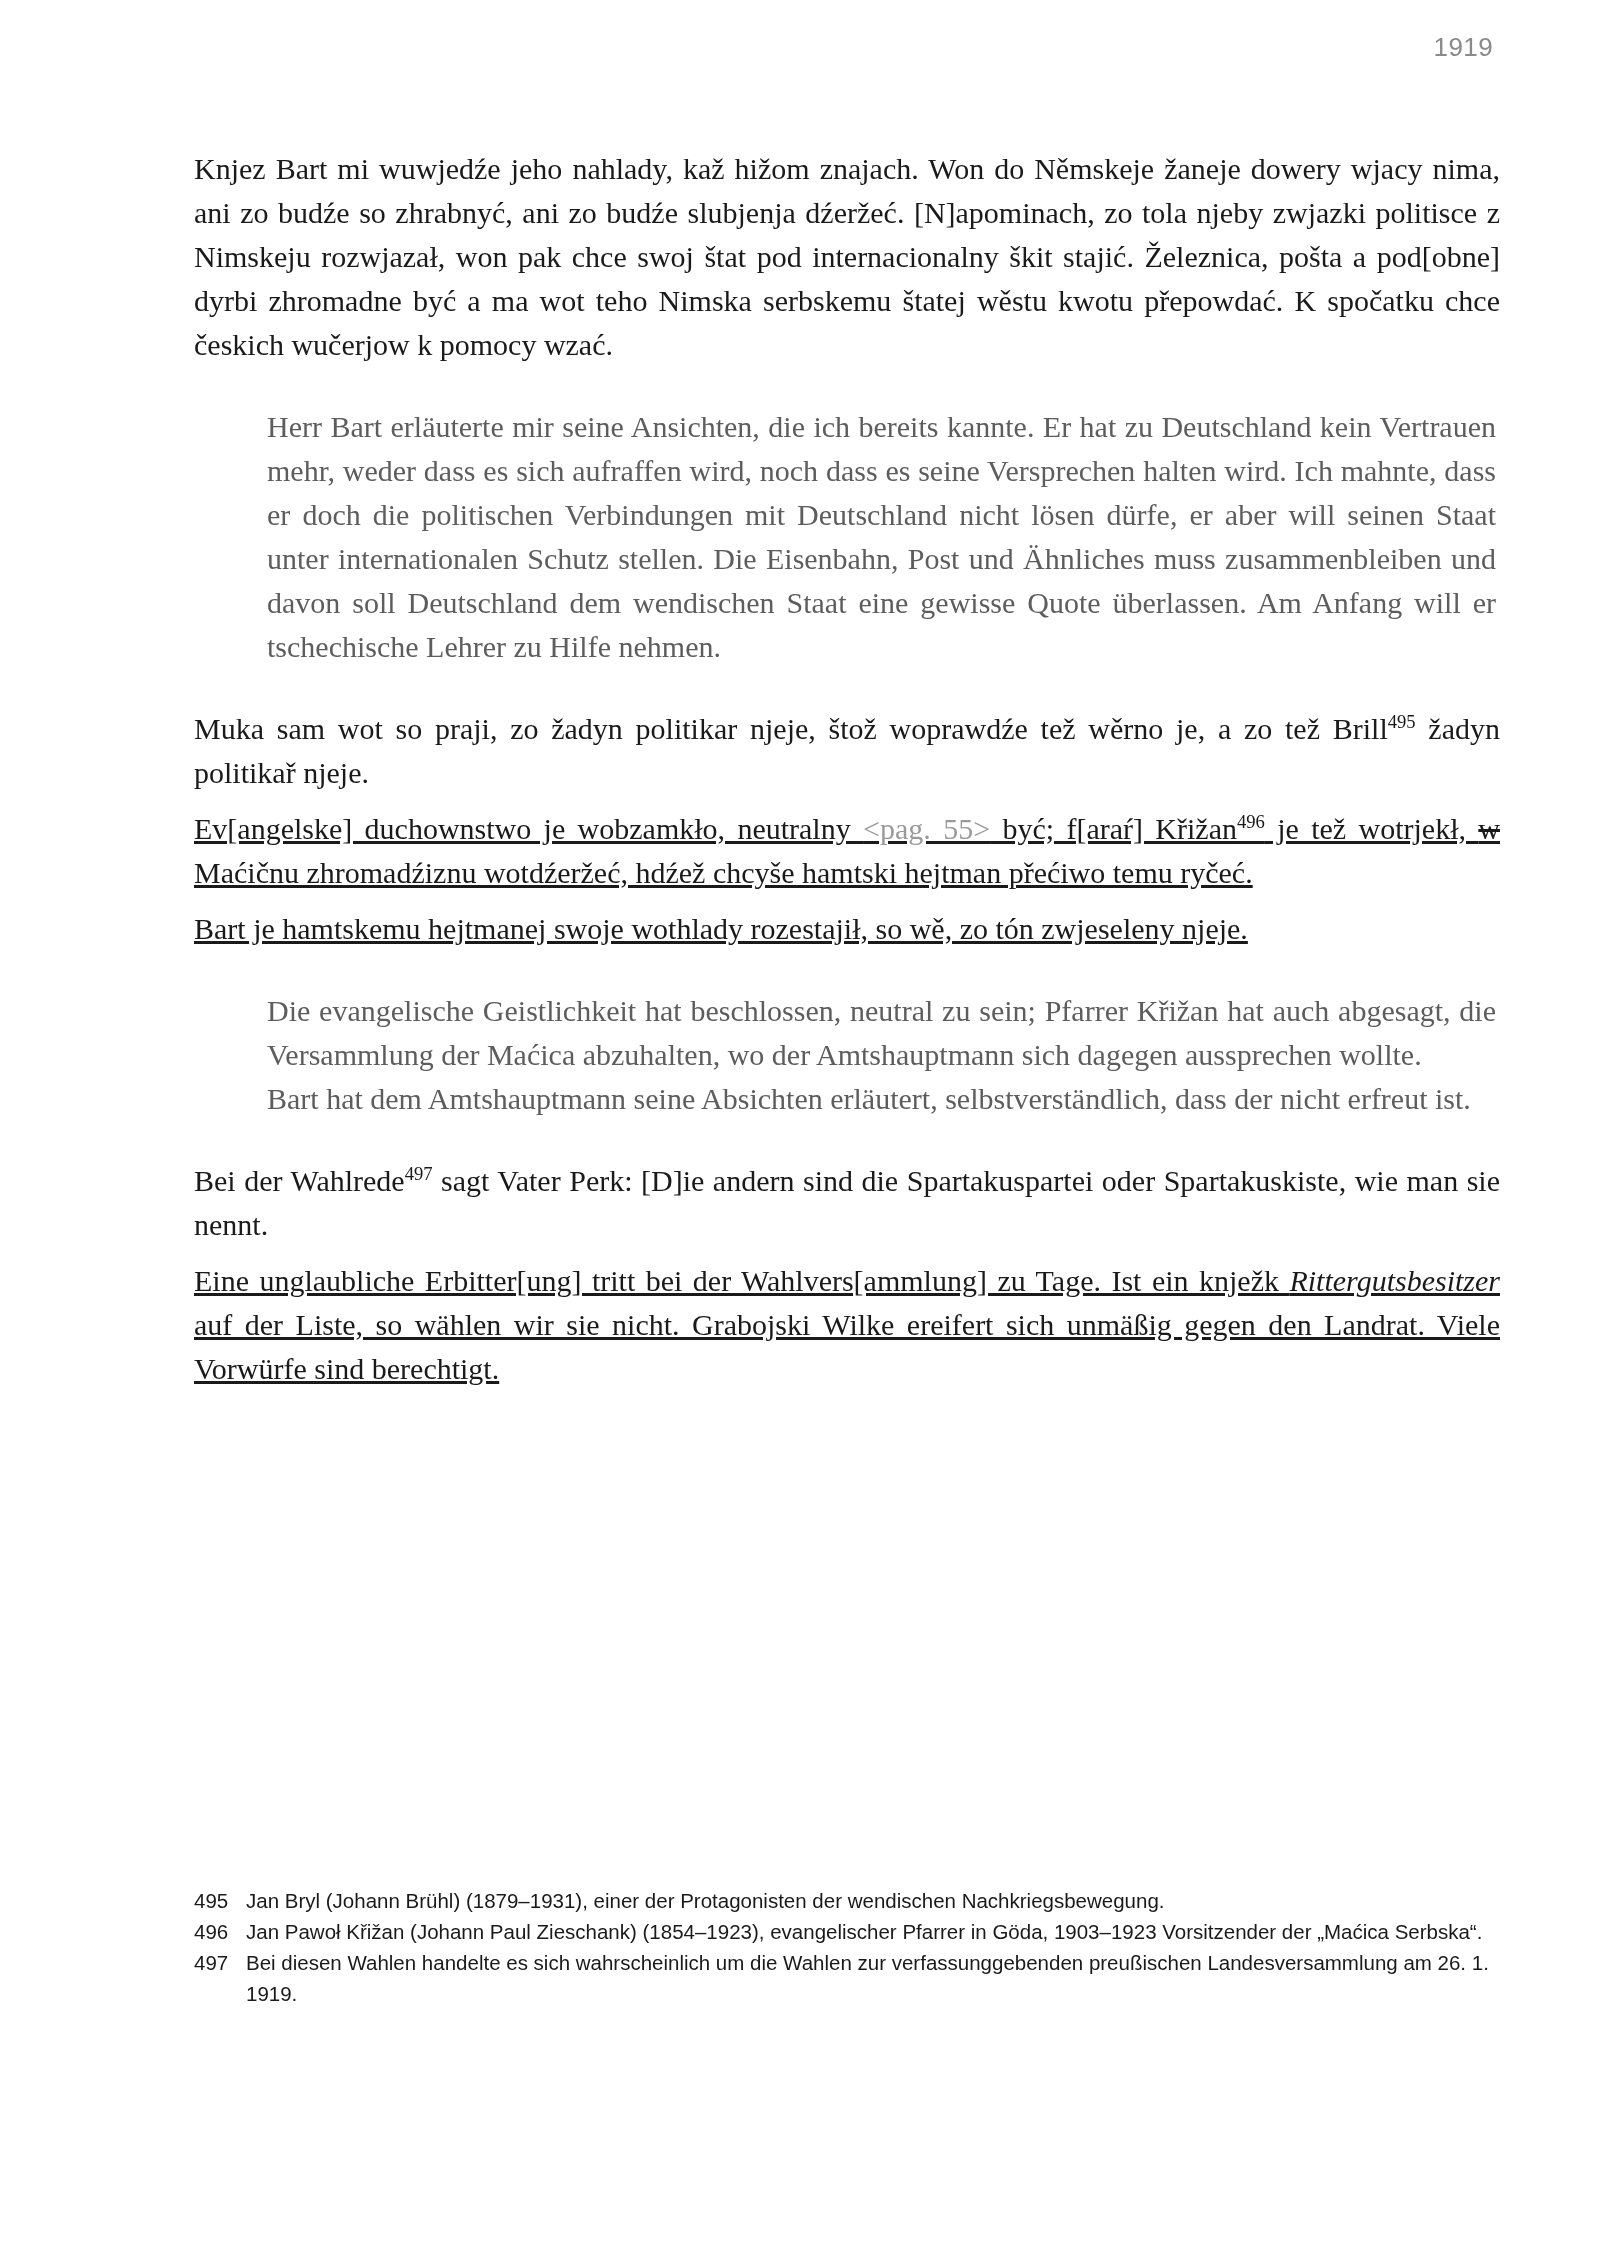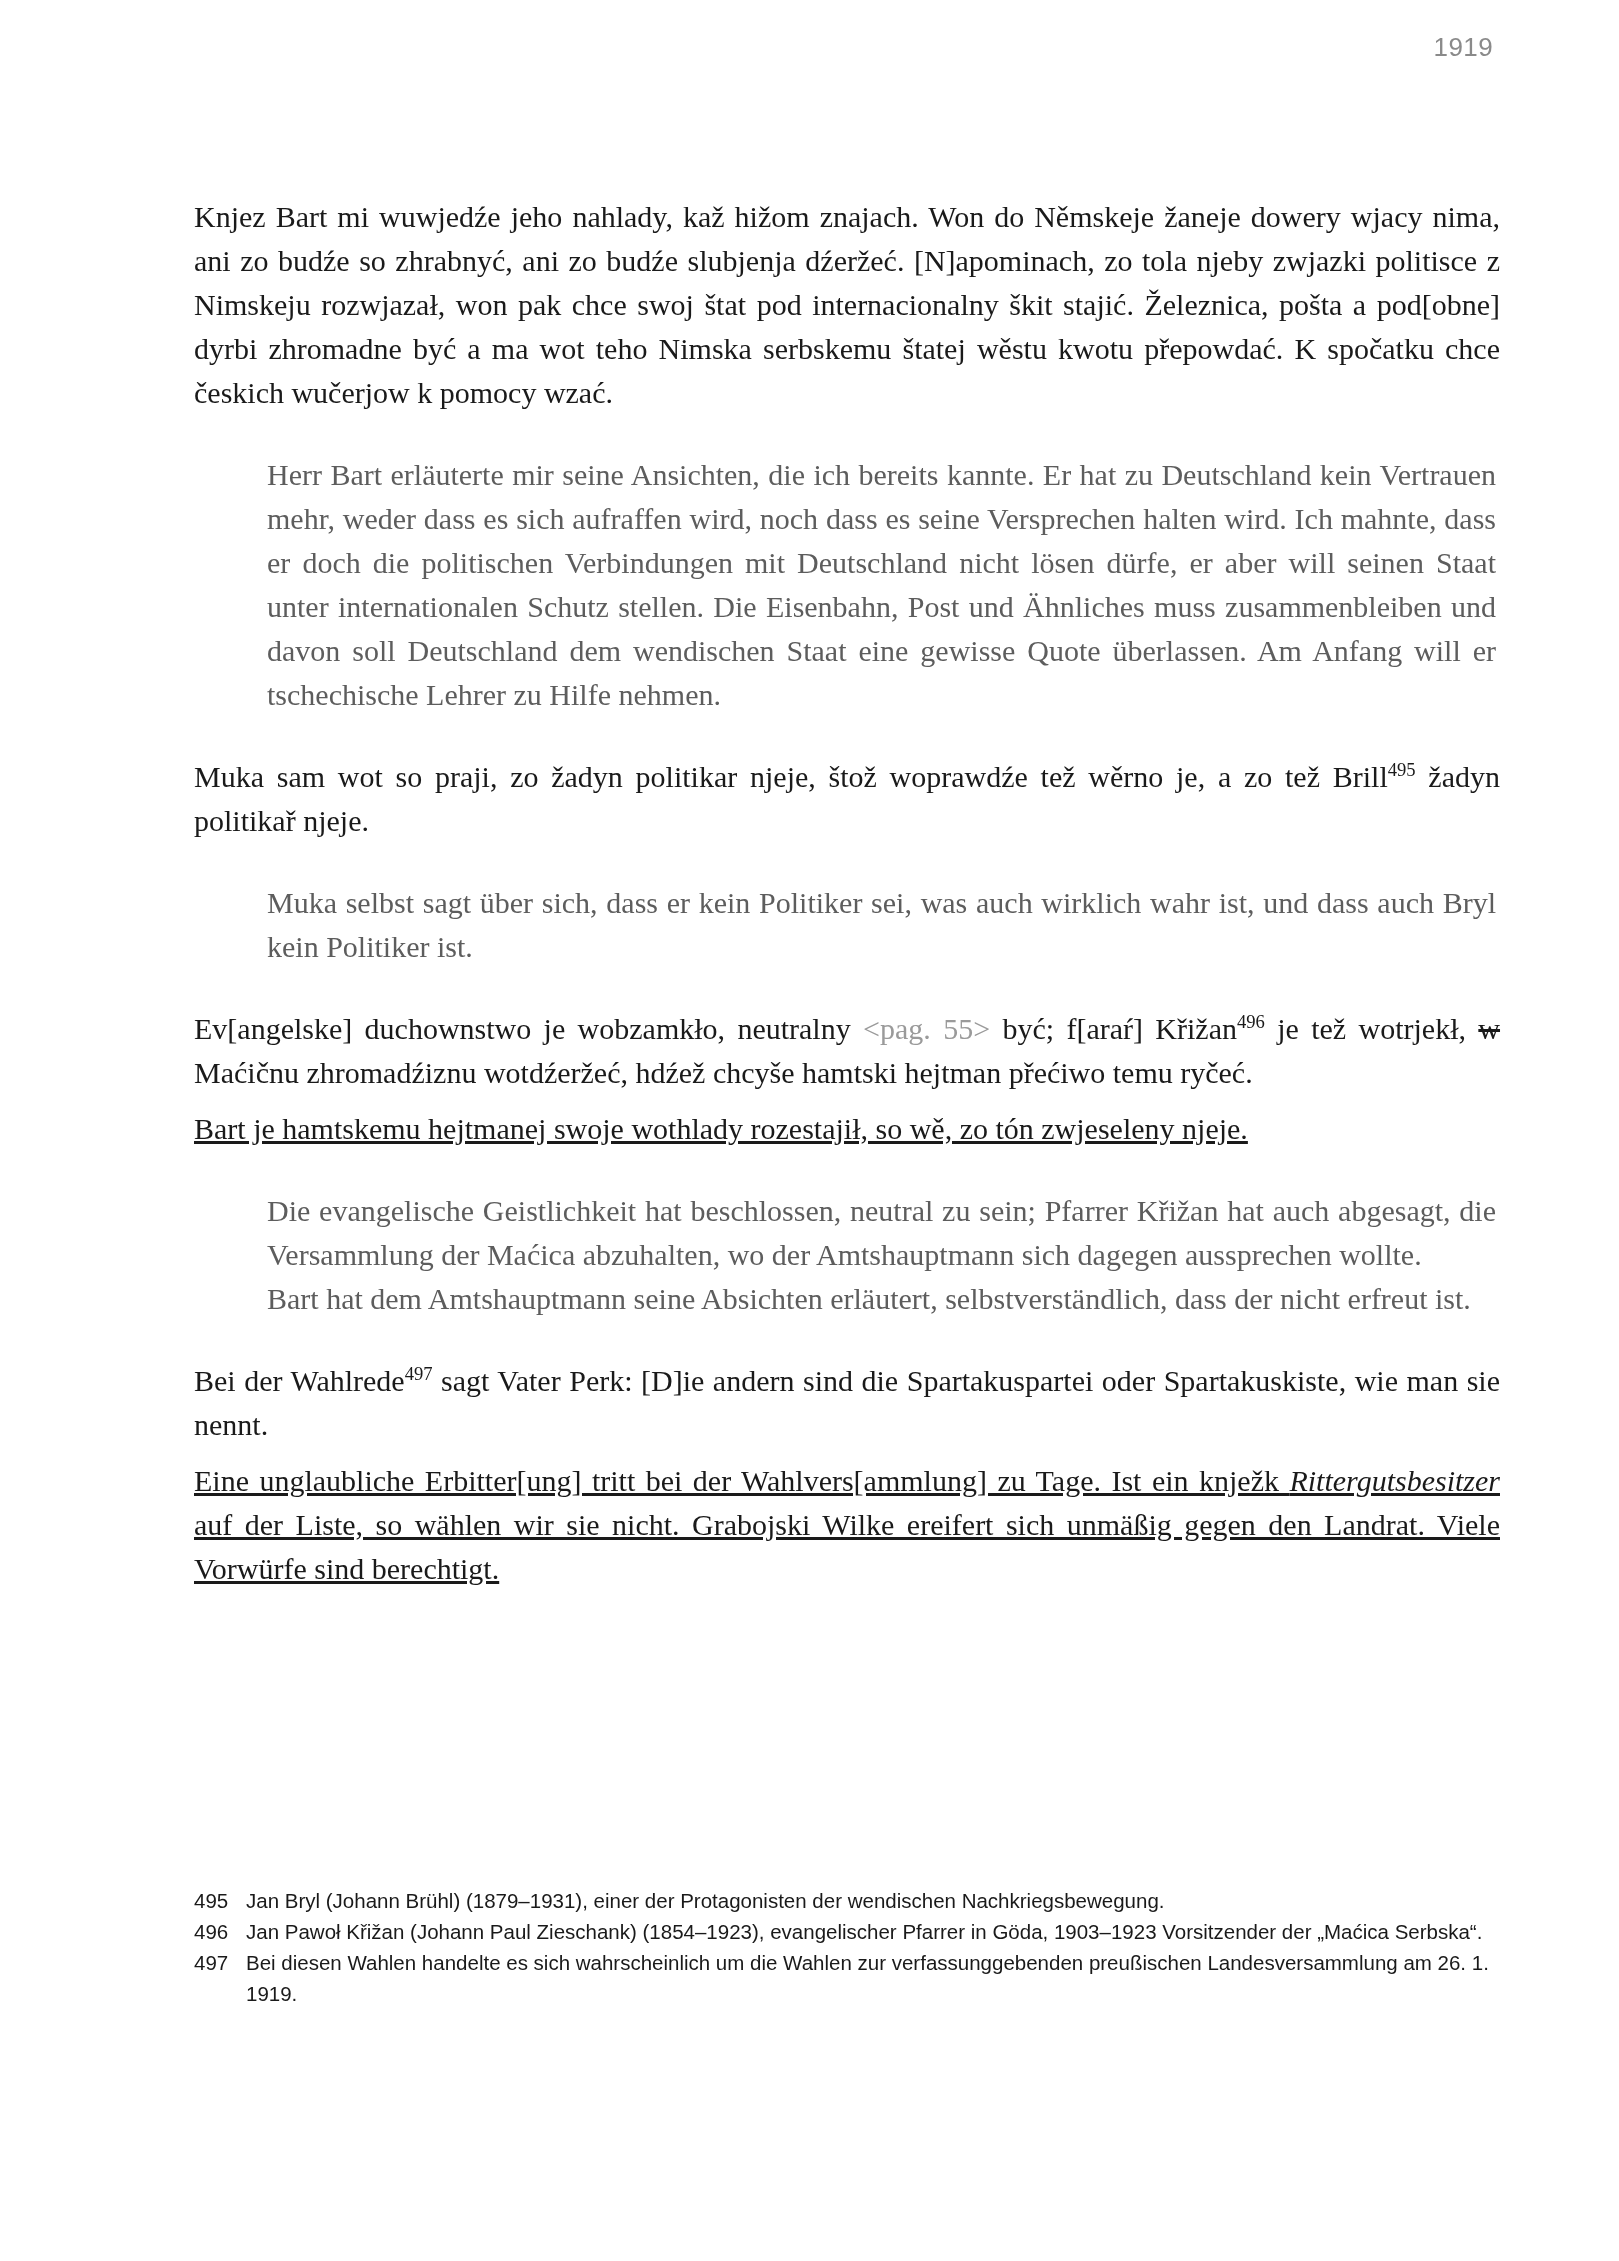--- a/index.html
+++ b/index.html
@@ -47,21 +47,20 @@
     margin: 0;
     font-size: 30px;
     line-height: 44px;
     text-align: justify;
     text-justify: inter-word;
     hyphens: manual;
   }
 
   .body-para {
     color: #1a1a1a;
-    margin-top: 48px;
   }
 
   .body-para + .body-para {
     margin-top: 12px;
     text-decoration: underline;
   }
 
   .gap-lg { margin-top: 38px; }
   .gap-sm { margin-top: 0px; }
 
@@ -144,23 +143,20 @@
     <p class="body-para">Knjez Bart mi wuwjedźe jeho nahlady, kaž hižom znajach. Won do Němskeje žaneje dowery wjacy nima, ani zo budźe so zhrabnyć, ani zo budźe slubjenja dźeržeć. [N]apominach, zo tola njeby zwjazki politisce z Nimskeju rozwjazał, won pak chce swoj štat pod internacionalny škit stajić. Železnica, pošta a pod[obne] dyrbi zhromadne być a ma wot teho Nimska serbskemu štatej wěstu kwotu přepowdać. K spočatku chce českich wučerjow k pomocy wzać.</p>
 
     <div class="quote-block gap-lg">
       <p>Herr Bart erläuterte mir seine Ansichten, die ich bereits kannte. Er hat zu Deutschland kein Vertrauen mehr, weder dass es sich aufraffen wird, noch dass es seine Versprechen halten wird. Ich mahnte, dass er doch die politischen Verbindungen mit Deutschland nicht lösen dürfe, er aber will seinen Staat unter internationalen Schutz stellen. Die Eisenbahn, Post und Ähnliches muss zusammenbleiben und davon soll Deutschland dem wendischen Staat eine gewisse Quote überlassen. Am Anfang will er tschechische Lehrer zu Hilfe nehmen.</p>
     </div>
 
     <p class="body-para gap-lg">
       <span>Muka sam wot so praji, zo žadyn politikar njeje, štož woprawdźe tež wěrno je, a zo tež Brill</span><sup class="fn">495</sup><span> žadyn politikař njeje.</span>
     </p>
 
-    <div class="quote-block gap-lg">
-      <p>Muka selbst sagt über sich, dass er kein Politiker sei, was auch wirklich wahr ist, und dass auch Bryl kein Politiker ist.</p>
-    </div>
 
     <p class="body-para gap-lg">
       <span>Ev[angelske] duchownstwo je wobzamkło, neutralny </span><span class="pagmark">&lt;pag. 55&gt;</span><span> być; f[araŕ] Křižan</span><sup class="fn">496</sup><span> je tež wotrjekł, </span><span class="struck">w</span><span> Maćičnu zhromadźiznu wotdźeržeć, hdźež chcyše hamtski hejtman přećiwo temu ryčeć.</span>
     </p>
 
     <p class="body-para gap-sm">Bart je hamtskemu hejtmanej swoje wothlady rozestajił, so wě, zo tón zwjeseleny njeje.</p>
 
     <div class="quote-block gap-lg">
       <p>Die evangelische Geistlichkeit hat beschlossen, neutral zu sein; Pfarrer Křižan hat auch abgesagt, die Versammlung der Maćica abzuhalten, wo der Amtshauptmann sich dagegen aussprechen wollte.</p>
       <p>Bart hat dem Amtshauptmann seine Absichten erläutert, selbstverständlich, dass der nicht erfreut ist.</p>

